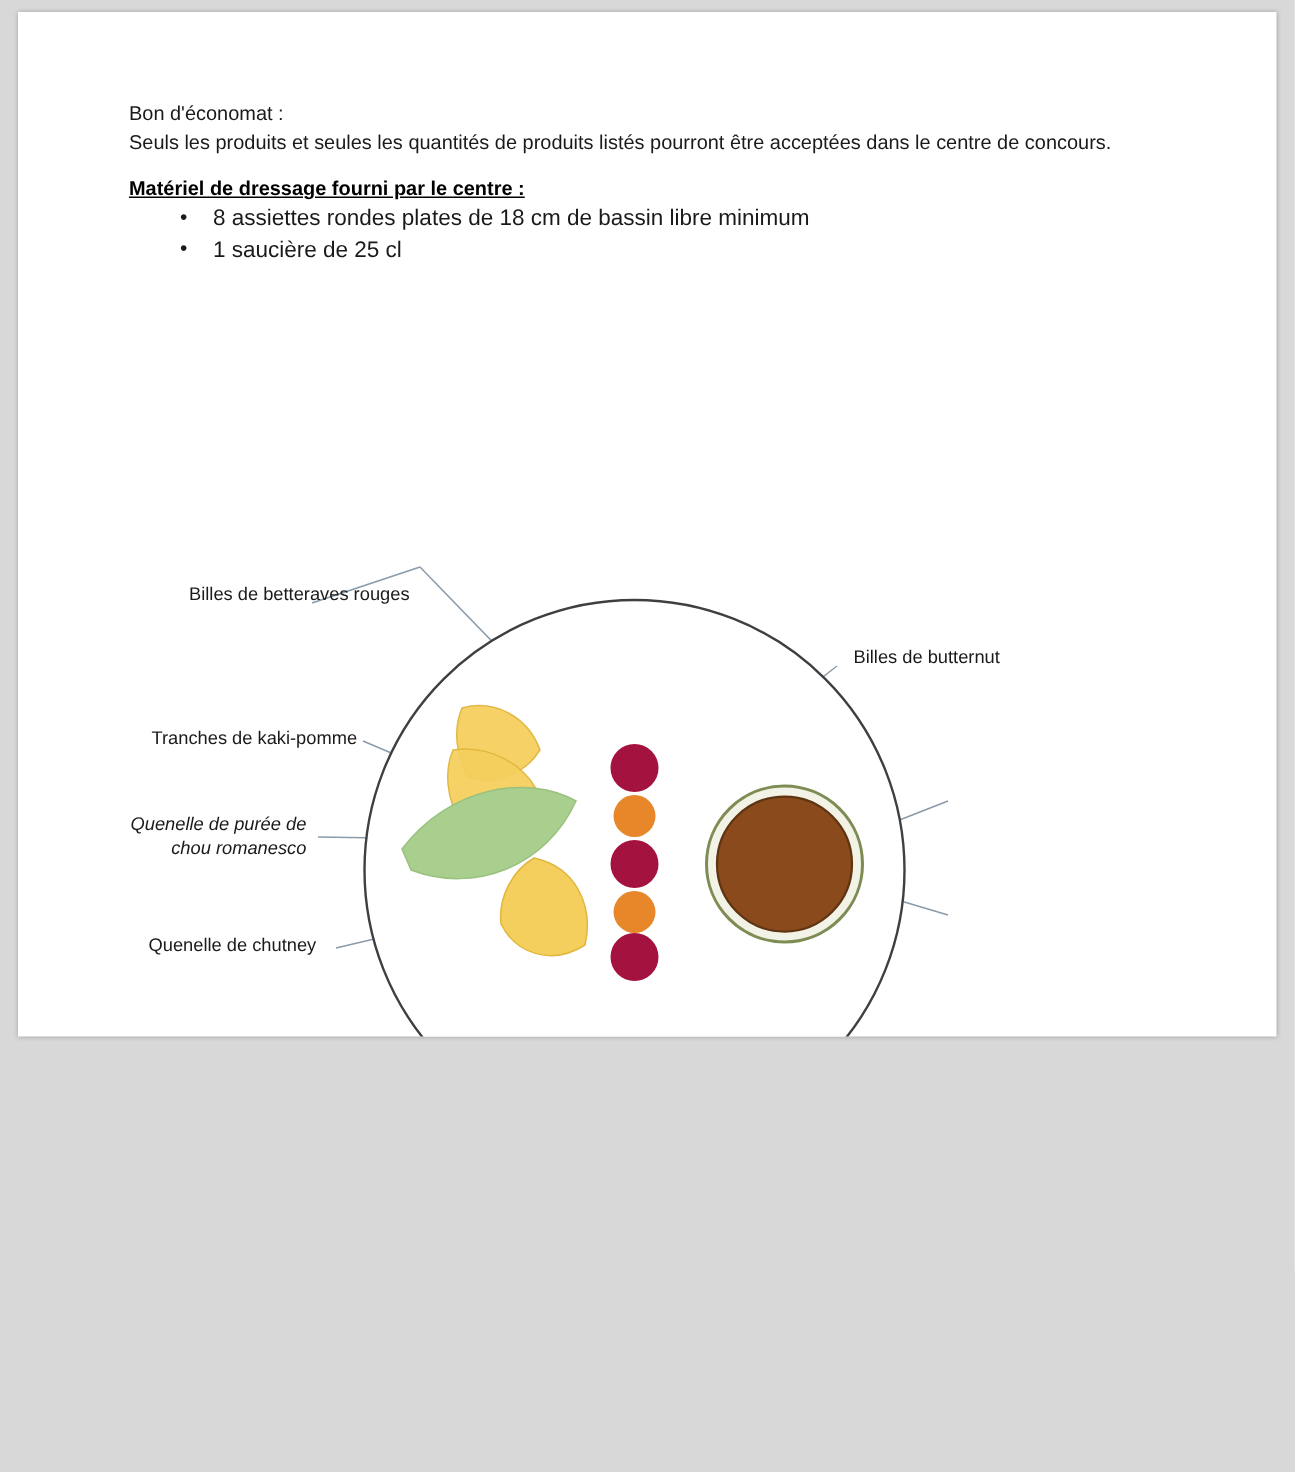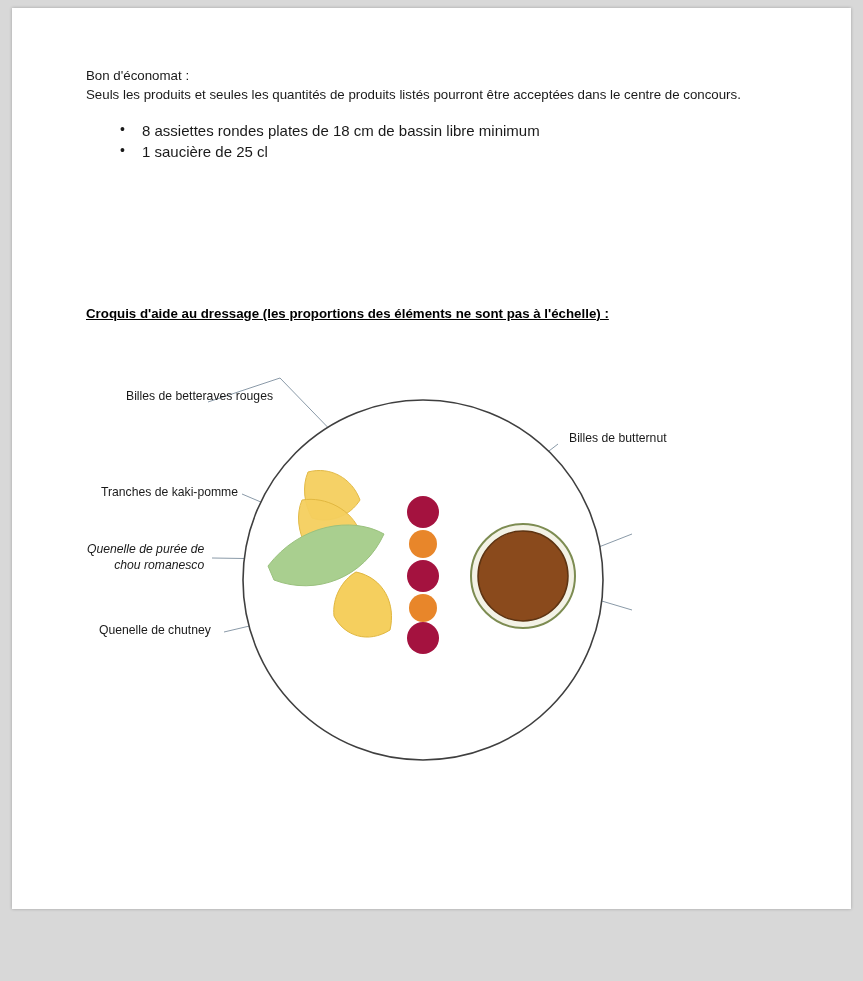--- a/index.html
+++ b/index.html
@@ -10,21 +10,21 @@
   body {
     width: 863px;
     height: 981px;
     font-family: "Liberation Sans", sans-serif;
   }
   .page {
     position: absolute;
     left: 12px;
     top: 8px;
     width: 839px;
-    height: 901px;
+    height: 683px;
     background: #ffffff;
     box-shadow: 0 0 3px rgba(0,0,0,0.25);
     overflow: hidden;
   }
   .doc-body {
     position: absolute;
     left: 74px;
     top: 58px;
     width: 690px;
   }
@@ -97,27 +97,27 @@
 <body>
 
 <div class="page">
 
   <div class="doc-body">
     <p class="para">Bon d'économat :</p>
     <p class="para just">Seuls les produits et seules les quantités de produits listés pourront être acceptées dans le centre de concours.</p>
 
     <div class="spacer-sm"></div>
 
+    <p class="heading">Matériel de dressage fourni par le centre :</p>
     <ul class="bullets">
       <li>8 assiettes rondes plates de 18 cm de bassin libre minimum</li>
       <li>1 saucière de 25 cl</li>
     </ul>
   </div>
 
-  <div class="sketch-heading">Croquis d'aide au dressage (les proportions des éléments ne sont pas à l'échelle) :</div>
 
   <div class="sketch">
 
     <svg class="art" width="839" height="470" viewBox="0 0 839 470">
 
       <g stroke="#8a9aa8" stroke-width="1" fill="none">
         <line x1="196" y1="54" x2="268" y2="30"></line>
         <line x1="268" y1="30" x2="392" y2="158"></line>
         <line x1="546" y1="96" x2="418" y2="195"></line>
         <line x1="230" y1="146" x2="390" y2="214"></line>

